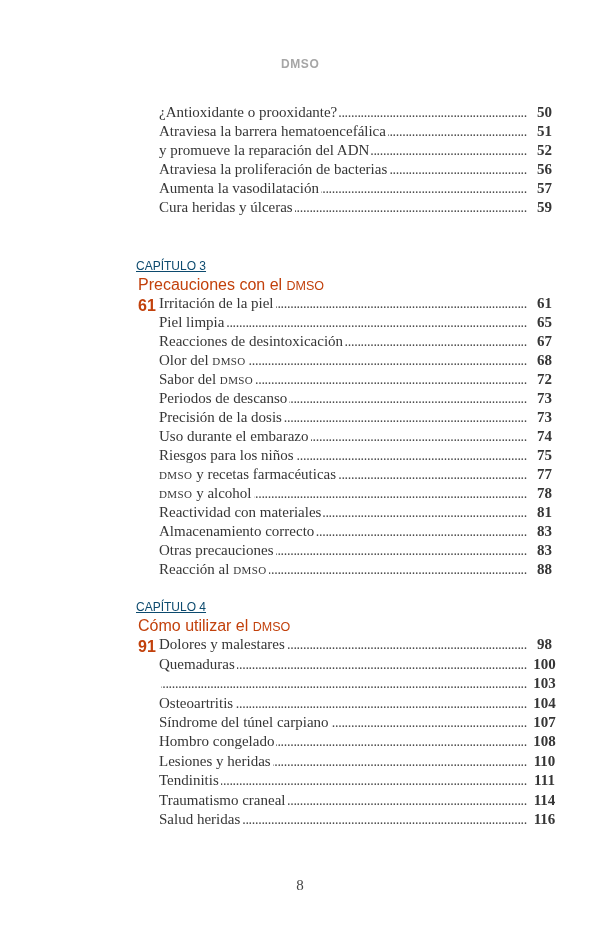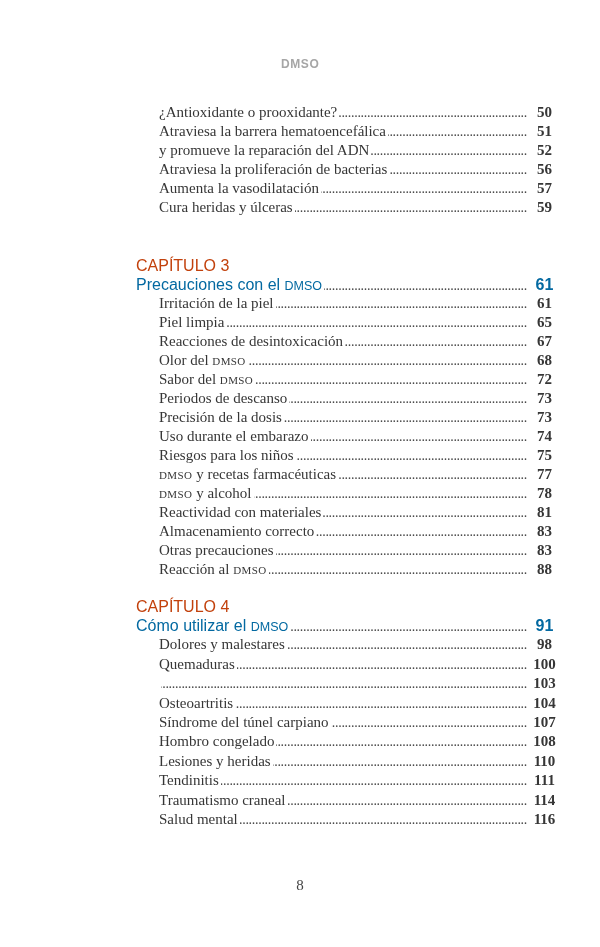--- a/index.html
+++ b/index.html
@@ -27,23 +27,23 @@
     .leader {
       flex:1 1 auto; overflow:hidden; white-space:nowrap; direction:rtl;
       margin-left:2px; margin-right:0; font-size:14px; color:#4a4a4a; letter-spacing:-0.3px;
     }
     .leader::before {
       content:"................................................................................................................................................................................................................................";
     }
     .pg { flex:0 0 35px; text-align:center;font-weight:bold; }
     .chap-label {
       height:18px; line-height:18px;
-      font-family:"Liberation Sans", sans-serif; font-size:16px; color:#c2410c;
-    }
-    .chap-title { font-family:"Liberation Sans", sans-serif; font-size:16px; color:#0369a1; }
+      font-family:"Liberation Sans", sans-serif; font-size:12px; color:#0c4a6e;text-decoration:underline;
+    }
+    .chap-title { font-family:"Liberation Sans", sans-serif; font-size:16px; color:#c2410c;flex-direction:column; }
     .chap-title .sc { font-size:12.5px; letter-spacing:0; }
     .chap-title .leader { font-family:"Liberation Serif", serif; }
   </style>
 </head>
 <body>
 
 <div class="running-header">DMSO</div>
 
 <div class="section sec-a">
   <div class="row sub">
@@ -207,19 +207,19 @@
       <span class="t">Tendinitis</span>
       <span class="leader"></span>
       <span class="pg">111</span>
     </div>
   <div class="row sub">
       <span class="t">Traumatismo craneal</span>
       <span class="leader"></span>
       <span class="pg">114</span>
     </div>
   <div class="row sub">
-      <span class="t">Salud mental</span>
+      <span class="t">Salud heridas</span>
       <span class="leader"></span>
       <span class="pg">116</span>
     </div>
 </div>
 
 <div class="page-number">8</div>
 
 </body></html>

